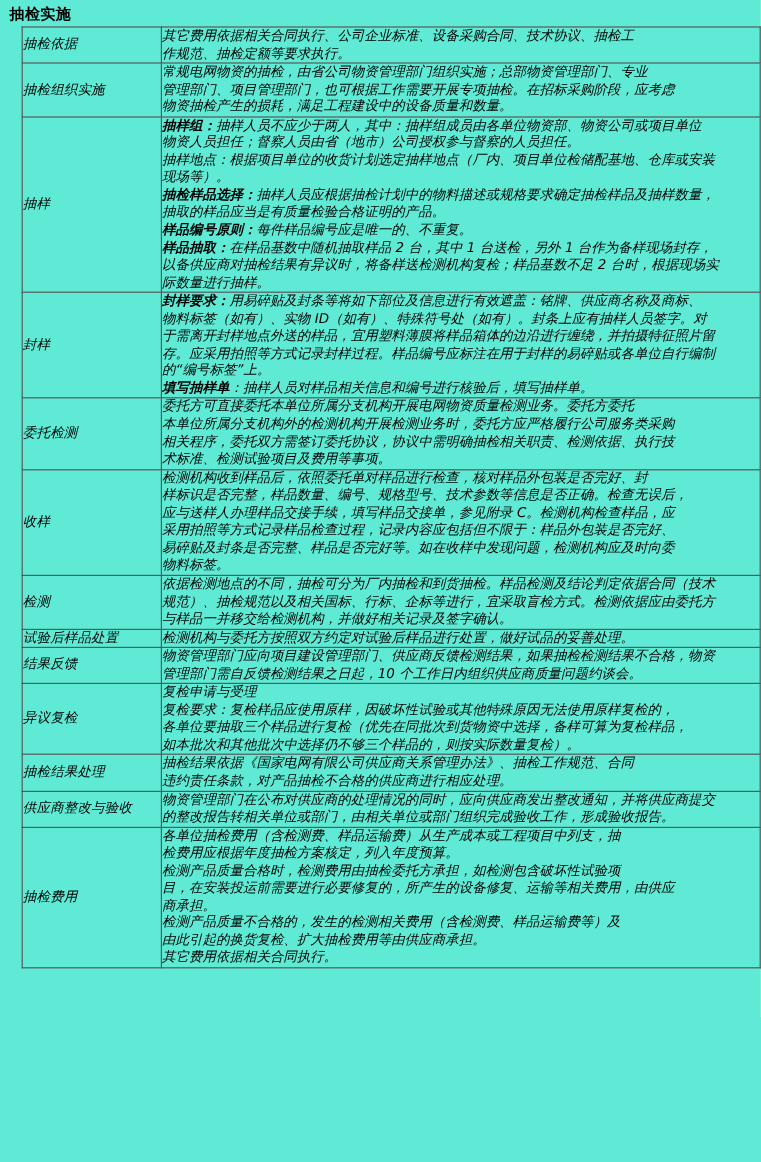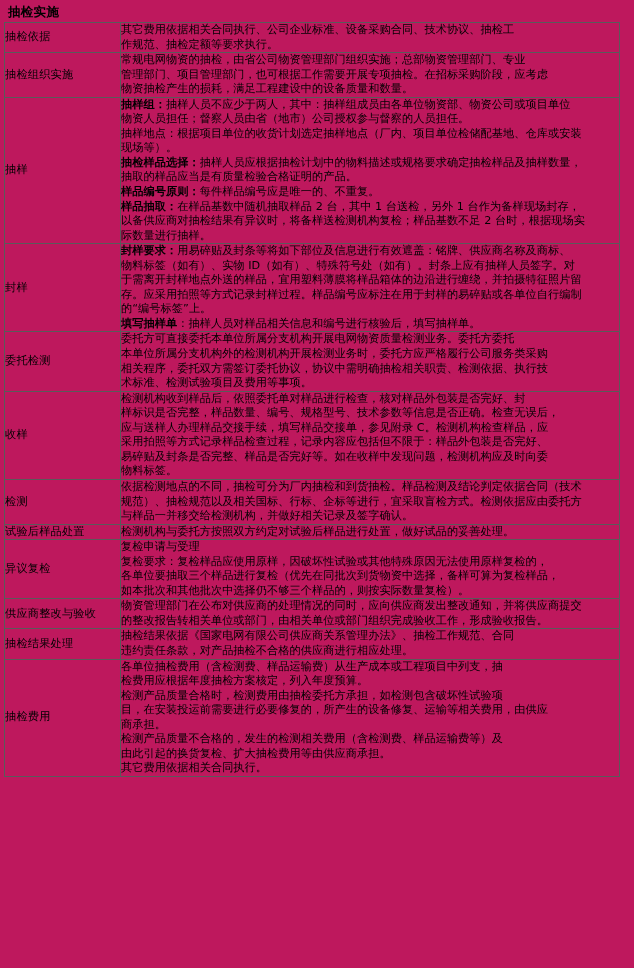--- a/index.html
+++ b/index.html
@@ -11,39 +11,40 @@
     width: 634px;
     height: 968px;
     overflow: hidden;
     font-family: "DejaVu Sans", "Liberation Sans", sans-serif;
     color: #000000;
   }
   .page {
     position: relative;
     width: 634px;
     height: 968px;
-    background: #be185d;
+    background: #5eead4;
     box-sizing: border-box;
   }
   .section-title {
     position: absolute;
     left: 8px;
     top: 4px;
     font-size: 12.5px;
     font-weight: bold;
     line-height: 16px;
     letter-spacing: 0.3px;
     color: #000;
     white-space: nowrap;
   }
   .tbl-wrap {
     position: absolute;
-    left: 4px;
+    left: 18px;
     top: 22px;
     width: 616px;
+    font-style: italic;
   }
   table.doc-table {
     border-collapse: collapse;
     table-layout: fixed;
     width: 616px;
     border: 1px solid #4a4a4a;
   }
   table.doc-table td {
     border: 1px solid #5a5a5a;
     vertical-align: middle;
@@ -155,40 +156,47 @@
               <div class="para"><span>与样品一并移交给检测机构，并做好相关记录及签字确认。</span></div>
             </td>
           </tr>
           <tr>
             <td class="label-cell">试验后样品处置</td>
             <td class="body-cell">
               <div class="para"><span>检测机构与委托方按照双方约定对试验后样品进行处置，做好试品的妥善处理。</span></div>
             </td>
           </tr>
           <tr>
+            <td class="label-cell">结果反馈</td>
+            <td class="body-cell">
+              <div class="para"><span>物资管理部门应向项目建设管理部门、供应商反馈检测结果，如果抽检检测结果不合格，物资</span></div>
+              <div class="para"><span>管理部门需自反馈检测结果之日起，10 个工作日内组织供应商质量问题约谈会。</span></div>
+            </td>
+          </tr>
+          <tr>
             <td class="label-cell">异议复检</td>
             <td class="body-cell">
               <div class="para"><span>复检申请与受理</span></div>
               <div class="para"><span>复检要求：复检样品应使用原样，因破坏性试验或其他特殊原因无法使用原样复检的，</span></div>
               <div class="para"><span>各单位要抽取三个样品进行复检（优先在同批次到货物资中选择，备样可算为复检样品，</span></div>
               <div class="para"><span>如本批次和其他批次中选择仍不够三个样品的，则按实际数量复检）。</span></div>
             </td>
           </tr>
           <tr>
+            <td class="label-cell">抽检结果处理</td>
+            <td class="body-cell">
+              <div class="para"><span>抽检结果依据《国家电网有限公司供应商关系管理办法》、抽检工作规范、合同</span></div>
+              <div class="para"><span>违约责任条款，对产品抽检不合格的供应商进行相应处理。</span></div>
+            </td>
+          </tr>
+          <tr>
             <td class="label-cell">供应商整改与验收</td>
             <td class="body-cell">
               <div class="para"><span>物资管理部门在公布对供应商的处理情况的同时，应向供应商发出整改通知，并将供应商提交</span></div>
               <div class="para"><span>的整改报告转相关单位或部门，由相关单位或部门组织完成验收工作，形成验收报告。</span></div>
-            </td>
-          </tr>
-          <tr>
-            <td class="label-cell">抽检结果处理</td>
-            <td class="body-cell">
-              <div class="para"><span>抽检结果依据《国家电网有限公司供应商关系管理办法》、抽检工作规范、合同</span></div>
-              <div class="para"><span>违约责任条款，对产品抽检不合格的供应商进行相应处理。</span></div>
             </td>
           </tr>
           <tr>
             <td class="label-cell">抽检费用</td>
             <td class="body-cell">
               <div class="para"><span>各单位抽检费用（含检测费、样品运输费）从生产成本或工程项目中列支，抽</span></div>
               <div class="para"><span>检费用应根据年度抽检方案核定，列入年度预算。</span></div>
               <div class="para"><span>检测产品质量合格时，检测费用由抽检委托方承担，如检测包含破坏性试验项</span></div>
               <div class="para"><span>目，在安装投运前需要进行必要修复的，所产生的设备修复、运输等相关费用，由供应</span></div>
               <div class="para"><span>商承担。</span></div>

